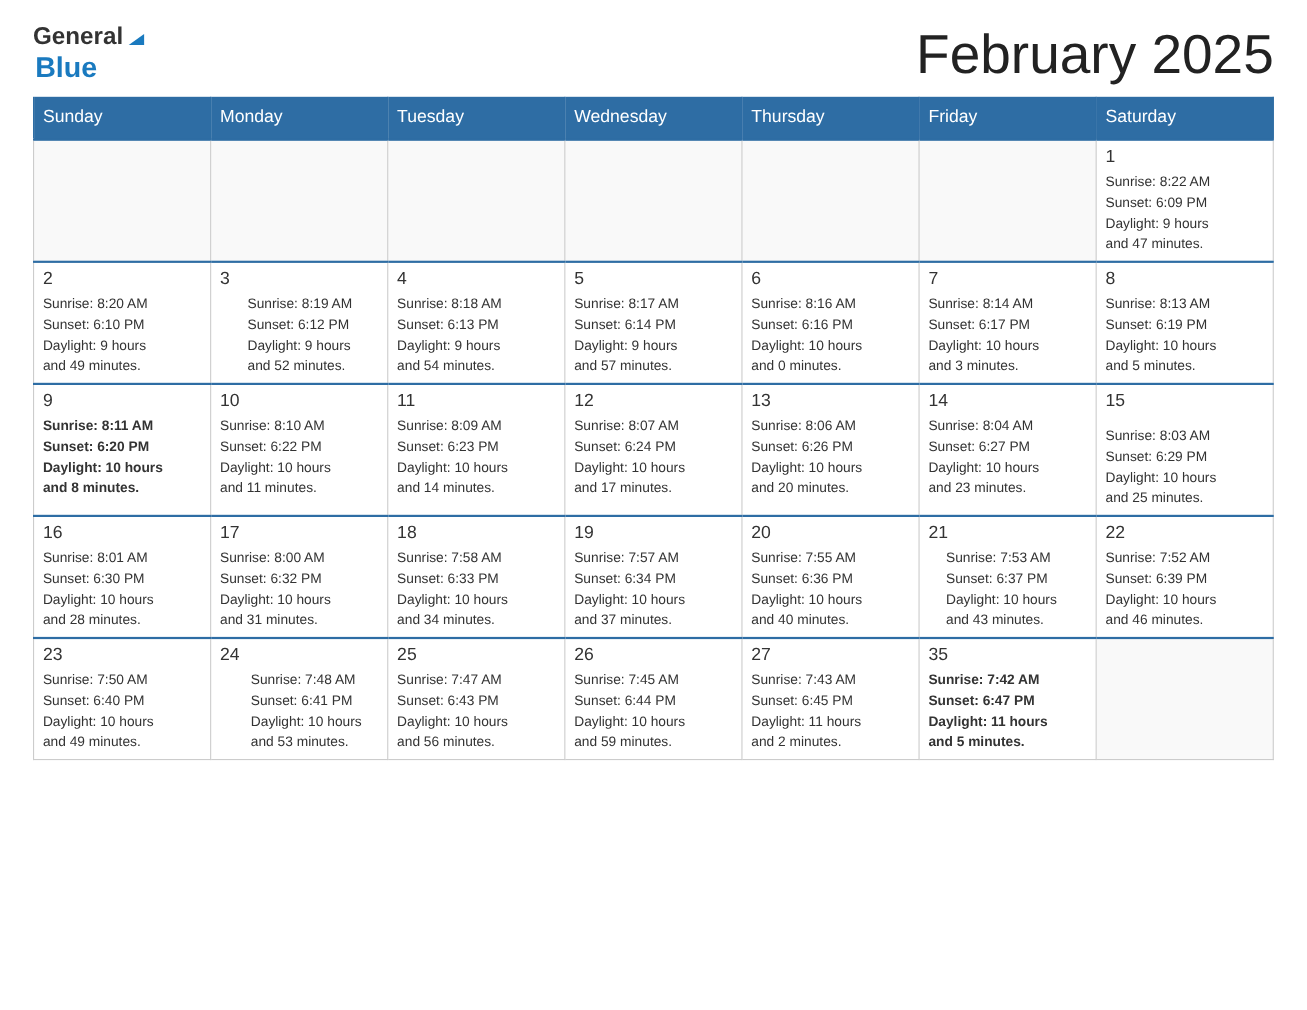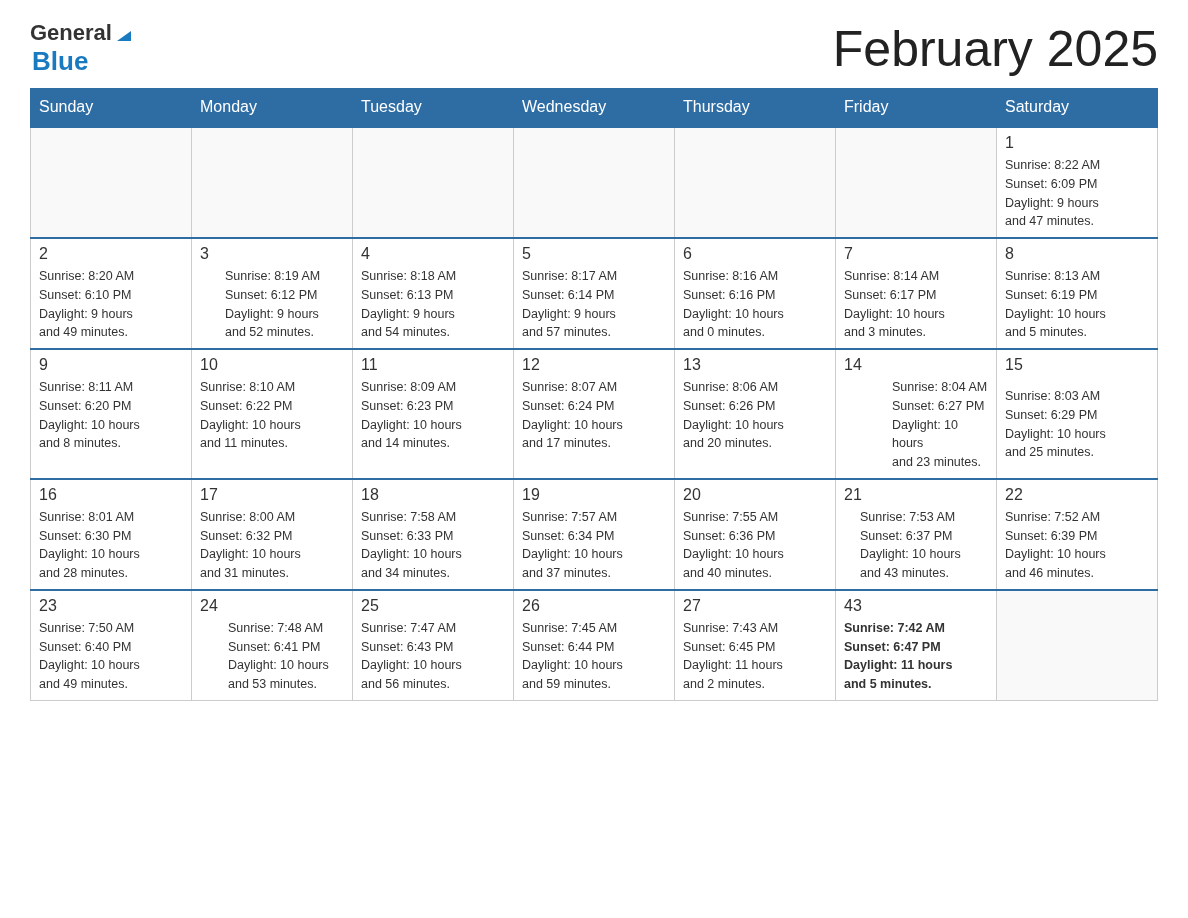--- a/index.html
+++ b/index.html
@@ -191,21 +191,21 @@
           <span class="day-number">8</span>
           <div class="day-info" style="white-space: pre-line;">Sunrise: 8:13 AM
 Sunset: 6:19 PM
 Daylight: 10 hours
 and 5 minutes.</div>
         </td>
       </tr>
       <tr>
         <td>
           <span class="day-number">9</span>
-          <div class="day-info" style="white-space: pre-line;">Sunrise: 8:11 AM
+          <div class="day-info" style="white-space: pre-line; font-weight: bold;">Sunrise: 8:11 AM
 Sunset: 6:20 PM
 Daylight: 10 hours
 and 8 minutes.</div>
         </td>
         <td>
           <span class="day-number">10</span>
           <div class="day-info" style="white-space: pre-line;">Sunrise: 8:10 AM
 Sunset: 6:22 PM
 Daylight: 10 hours
 and 11 minutes.</div>
@@ -226,21 +226,21 @@
         </td>
         <td>
           <span class="day-number">13</span>
           <div class="day-info" style="white-space: pre-line;">Sunrise: 8:06 AM
 Sunset: 6:26 PM
 Daylight: 10 hours
 and 20 minutes.</div>
         </td>
         <td>
           <span class="day-number">14</span>
-          <div class="day-info" style="white-space: pre-line; margin-left: 48px;">Sunrise: 8:04 AM
+          <div class="day-info" style="white-space: pre-line;">Sunrise: 8:04 AM
 Sunset: 6:27 PM
 Daylight: 10 hours
 and 23 minutes.</div>
         </td>
         <td>
           <span class="day-number">15</span>
           <div class="day-info" style="white-space: pre-line; margin-top: 13px;">Sunrise: 8:03 AM
 Sunset: 6:29 PM
 Daylight: 10 hours
 and 25 minutes.</div>
@@ -327,21 +327,21 @@
 and 59 minutes.</div>
         </td>
         <td>
           <span class="day-number">27</span>
           <div class="day-info" style="white-space: pre-line;">Sunrise: 7:43 AM
 Sunset: 6:45 PM
 Daylight: 11 hours
 and 2 minutes.</div>
         </td>
         <td>
-          <span class="day-number">43</span>
+          <span class="day-number">35</span>
           <div class="day-info" style="white-space: pre-line; font-weight: bold;">Sunrise: 7:42 AM
 Sunset: 6:47 PM
 Daylight: 11 hours
 and 5 minutes.</div>
         </td>
         <td class="empty"></td>
       </tr>
     </tbody>
 </table>
 

